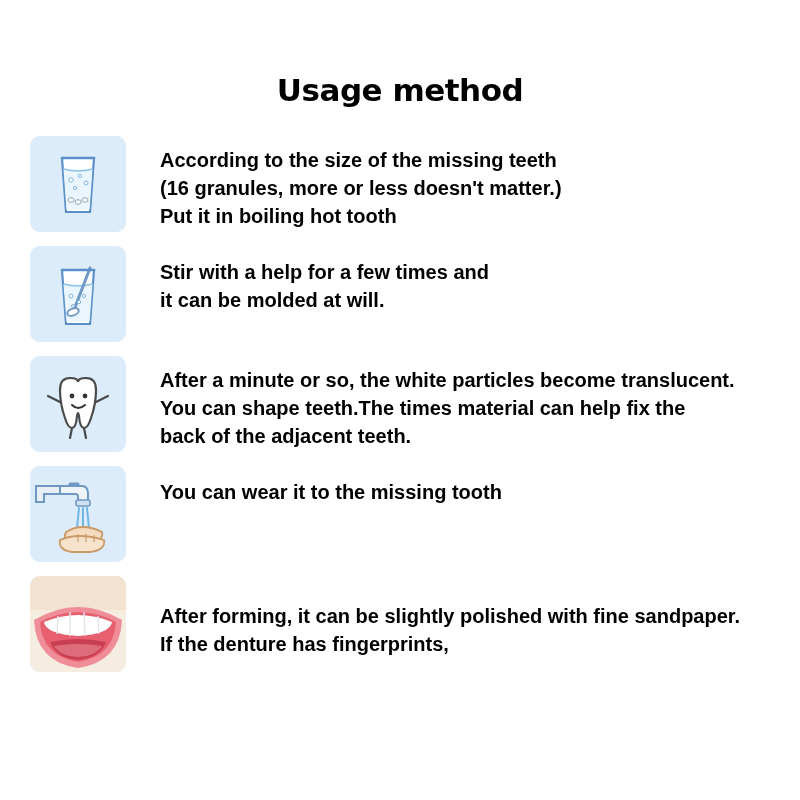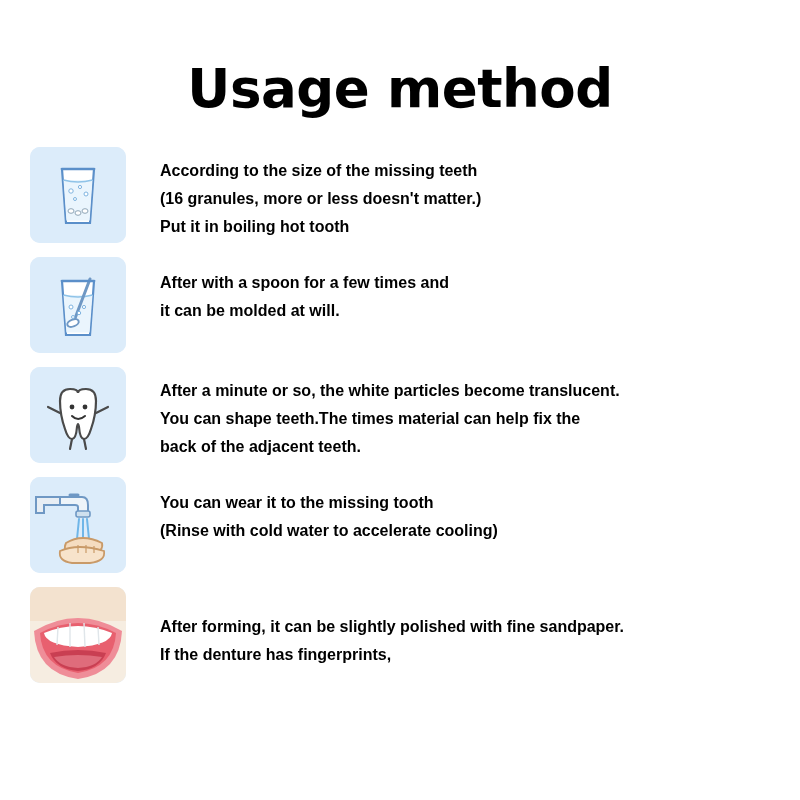--- a/index.html
+++ b/index.html
@@ -15,24 +15,24 @@
     overflow: hidden;
   }
   .page {
     position: relative;
     width: 800px;
     height: 800px;
     box-sizing: border-box;
   }
   .title {
     text-align: center;
-    font-size: 53px;
+    font-size: 31px;
     font-weight: bold;
     letter-spacing: -0.5px;
-    margin: 4px;
+    margin: 18px;
     padding-top: 54px;
     padding-bottom: 6px;
     font-family: "DejaVu Sans", sans-serif;
   }
   .steps {
     margin-top: 22px;
   }
   .step {
     display: flex;
     align-items: flex-start;
@@ -51,21 +51,21 @@
   .thumb svg {
     display: block;
     width: 96px;
     height: 96px;
   }
   .lines {
     margin-left: 34px;
     padding-top: 8px;
   }
   .line {
-    font-size: 16px;
+    font-size: 20px;
     font-weight: bold;
     line-height: 28px;
     white-space: nowrap;
     font-family: "Liberation Sans", sans-serif;
   }
   
   .step-1 .lines { padding-top: 10px; }
   .step-2 .lines { padding-top: 12px; }
   .step-3 .lines { padding-top: 10px; }
   .step-4 .lines { padding-top: 12px; }
@@ -114,21 +114,21 @@
           <path d="M44 64 L60 22" stroke="#6f98c4" stroke-width="3" stroke-linecap="round"></path>
           <ellipse cx="43" cy="66" rx="6" ry="3.4" transform="rotate(-22 43 66)" fill="#ffffff" stroke="#6f98c4" stroke-width="2"></ellipse>
           <circle cx="41" cy="50" r="2" fill="#ffffff" stroke="#7fb4e0" stroke-width="1"></circle>
           <circle cx="49" cy="56" r="1.7" fill="#ffffff" stroke="#7fb4e0" stroke-width="1"></circle>
           <circle cx="43" cy="60" r="1.5" fill="#ffffff" stroke="#7fb4e0" stroke-width="1"></circle>
           <circle cx="54" cy="50" r="1.6" fill="#ffffff" stroke="#7fb4e0" stroke-width="1"></circle>
           <path d="M32 24 L64 24" stroke="#5b8fc9" stroke-width="2.6" stroke-linecap="round"></path>
         </svg>
       </div>
       <div class="lines">
-        <div class="line">After with a spoon for a few times and</div>
+        <div class="line">Stir with a help for a few times and</div>
         <div class="line">it can be molded at will.</div>
       </div>
     </div>
 
     <div class="step step-3">
       <div class="thumb">
         <svg viewBox="0 0 96 96">
           <rect x="0" y="0" width="96" height="96" fill="#dcecfa"></rect>
           <path d="M30 34 Q30 22 40 22 Q48 22 48 26 Q48 22 56 22 Q66 22 66 34 Q66 48 61 62 Q58 72 54 72 Q50 72 49 60 Q48 54 47 60 Q46 72 42 72 Q38 72 35 62 Q30 48 30 34 Z" fill="#ffffff" stroke="#4a4a4a" stroke-width="2.2"></path>
           <circle cx="42" cy="40" r="2.4" fill="#333333"></circle>
@@ -164,21 +164,20 @@
           <path d="M30 74 Q48 66 74 74 Q76 84 60 86 L42 86 Q28 84 30 74 Z" fill="#f7e3cb" stroke="#c99a68" stroke-width="1.8"></path>
           <g stroke="#c99a68" stroke-width="1.2">
             <path d="M48 68 L48 76"></path>
             <path d="M56 68 L56 76"></path>
             <path d="M64 69 L64 76"></path>
           </g>
         </svg>
       </div>
       <div class="lines">
         <div class="line">You can wear it to the missing tooth</div>
-        <div class="line">(Rinse with cold water to accelerate cooling)</div>
       </div>
     </div>
 
     <div class="step step-5">
       <div class="thumb">
         <svg viewBox="0 0 96 96">
           <rect x="0" y="0" width="96" height="96" fill="#f6ede1"></rect>
           <rect x="0" y="0" width="96" height="34" fill="#f3e2cf"></rect>
           <path d="M4 44 Q48 18 92 44 Q90 86 48 92 Q6 86 4 44 Z" fill="#ef8d98"></path>
           <path d="M10 46 Q48 26 86 46 Q84 80 48 86 Q12 80 10 46 Z" fill="#e8606f"></path>

